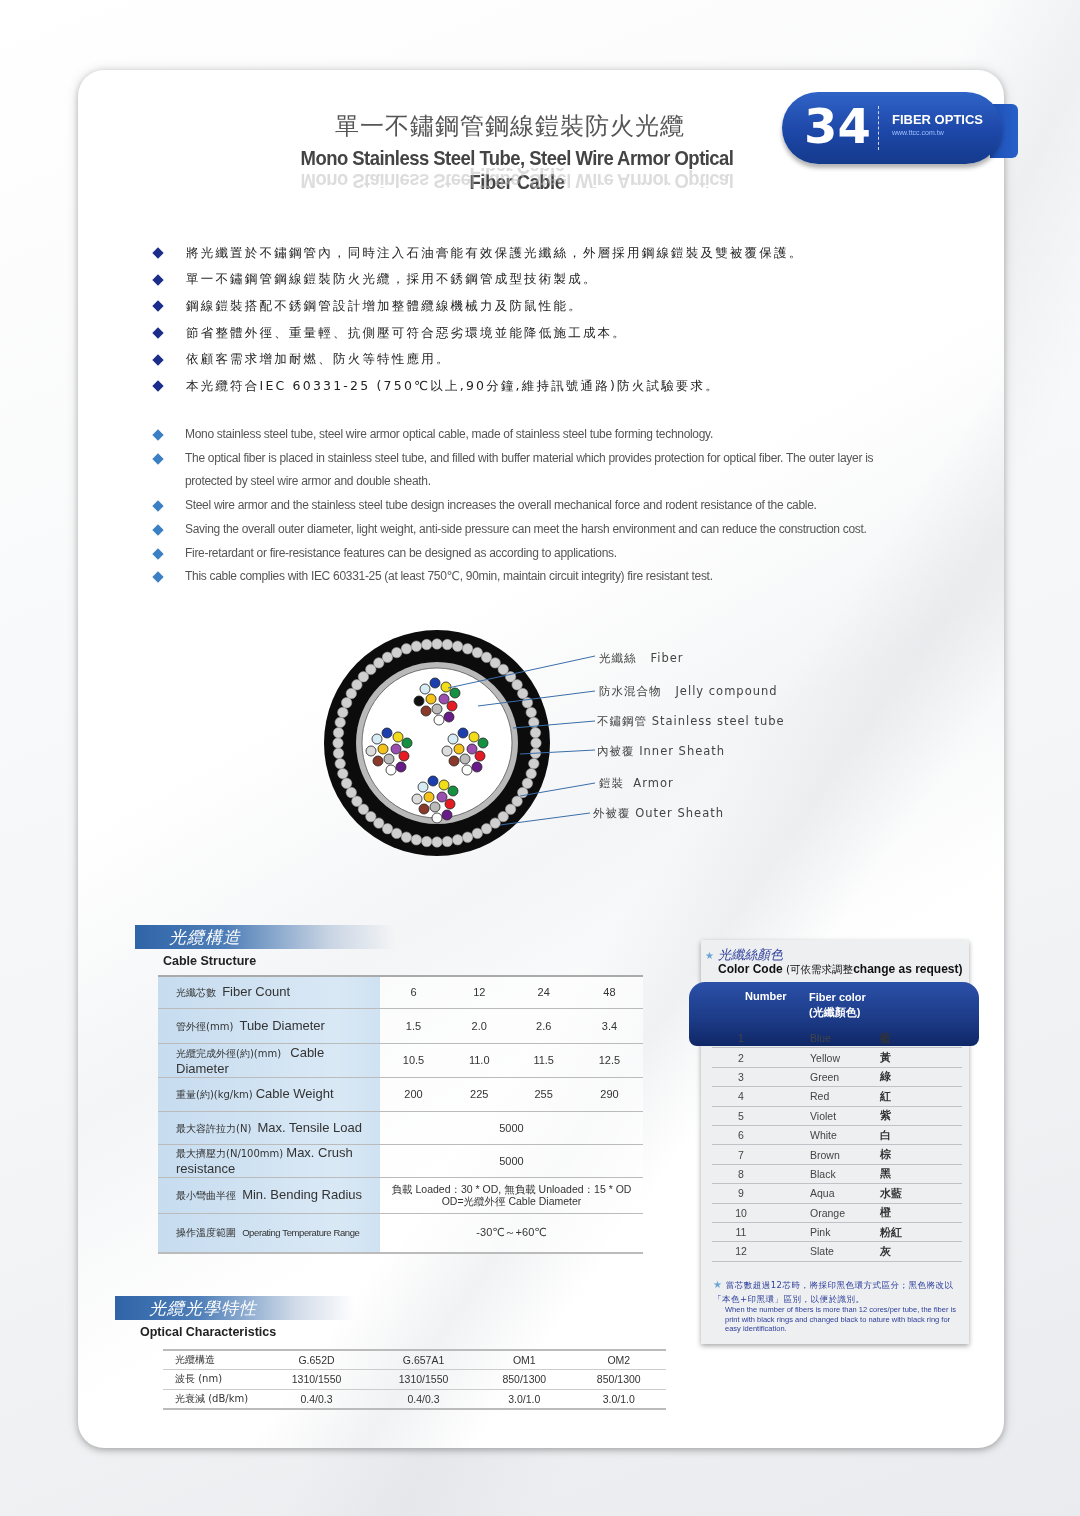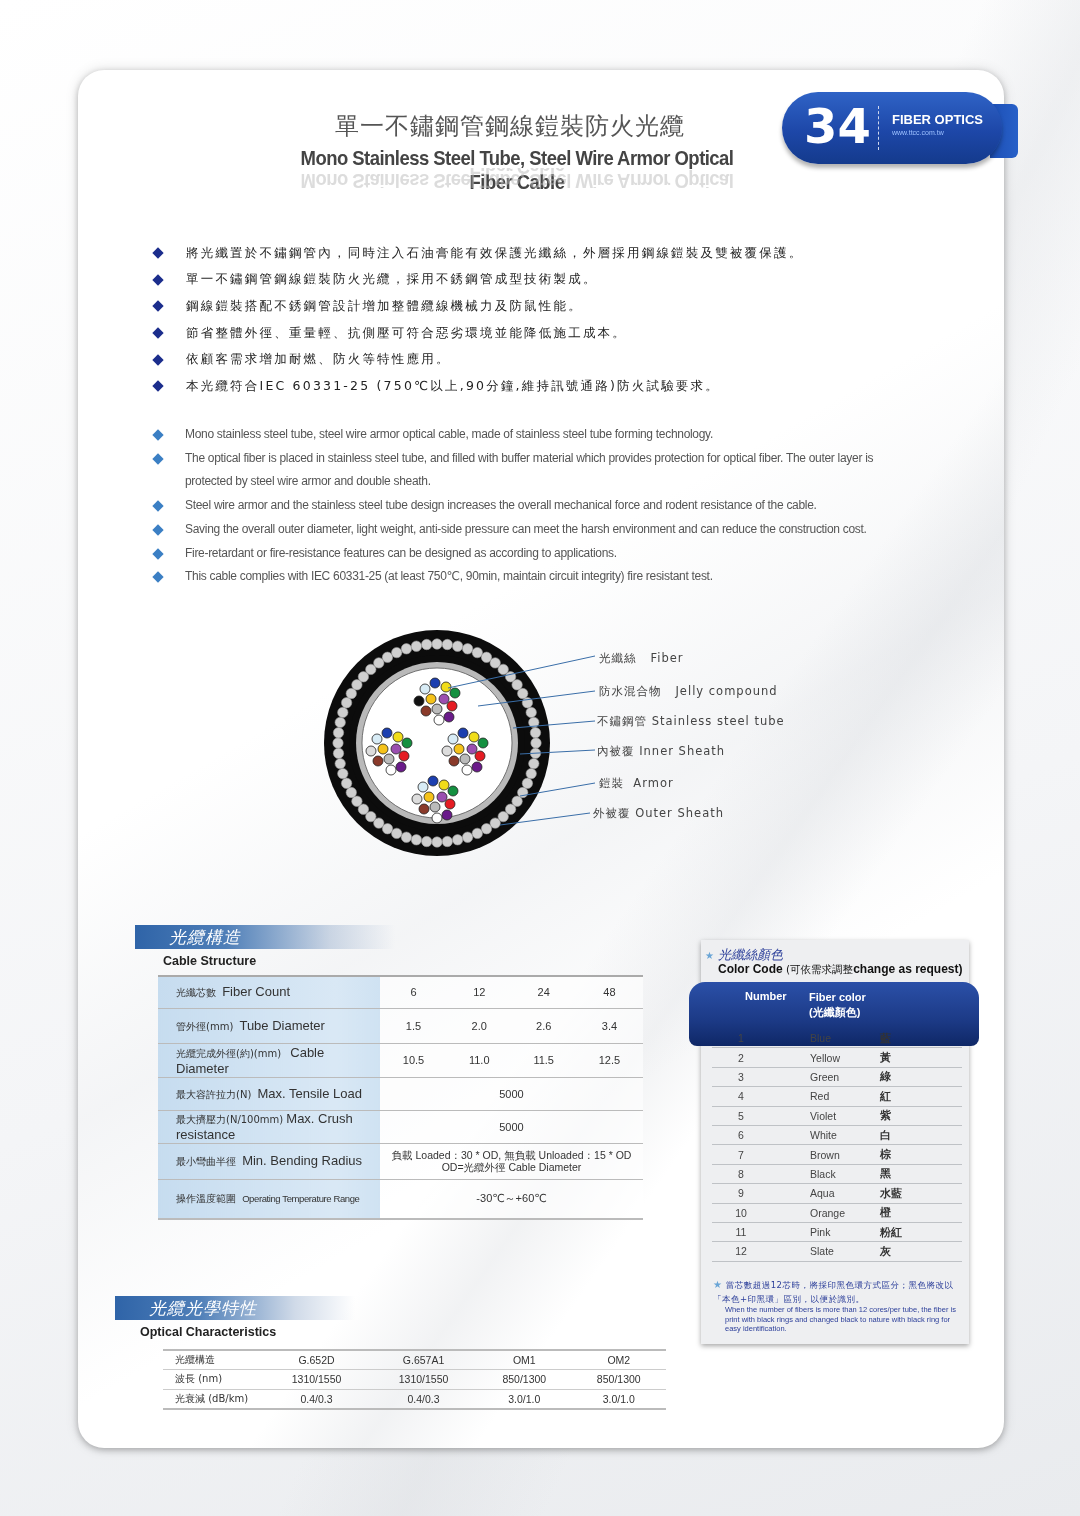--- a/index.html
+++ b/index.html
@@ -396,20 +396,27 @@
     <td class="val">2.6</td>
     <td class="val">3.4</td>
   </tr>
   <tr style="height:34px">
     <td class="lbl"><span class="zh">光纜完成外徑(約)(mm)</span>&nbsp;&nbsp;&nbsp;<span class="en">Cable Diameter</span></td>
     <td class="val">10.5</td>
     <td class="val">11.0</td>
     <td class="val">11.5</td>
     <td class="val">12.5</td>
   </tr>
+  <tr style="height:34px">
+    <td class="lbl"><span class="zh">重量(約)(kg/km)</span>&nbsp;<span class="en">Cable Weight</span></td>
+    <td class="val">200</td>
+    <td class="val">225</td>
+    <td class="val">255</td>
+    <td class="val">290</td>
+  </tr>
   <tr style="height:33px">
     <td class="lbl"><span class="zh">最大容許拉力(N)</span>&nbsp;&nbsp;<span class="en">Max. Tensile Load</span></td>
     <td class="val" colspan="4">5000</td>
   </tr>
   <tr style="height:33px">
     <td class="lbl"><span class="zh">最大擠壓力(N/100mm)</span>&nbsp;<span class="en">Max. Crush resistance</span></td>
     <td class="val" colspan="4">5000</td>
   </tr>
   <tr style="height:36px">
     <td class="lbl"><span class="zh">最小彎曲半徑</span>&nbsp;&nbsp;<span class="en">Min. Bending Radius</span></td>

